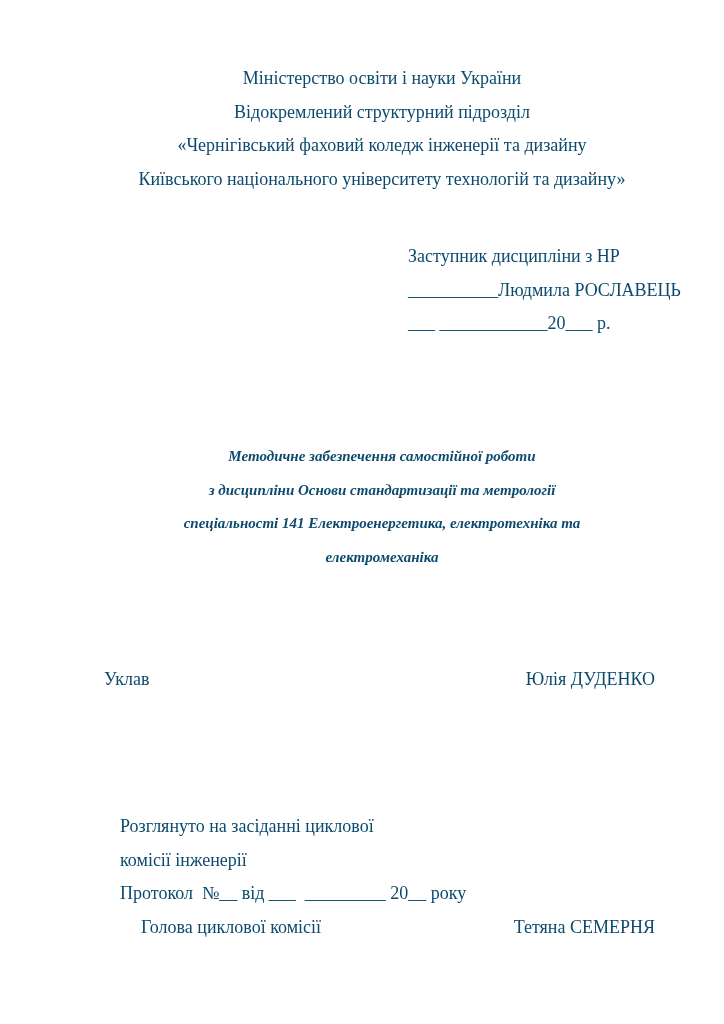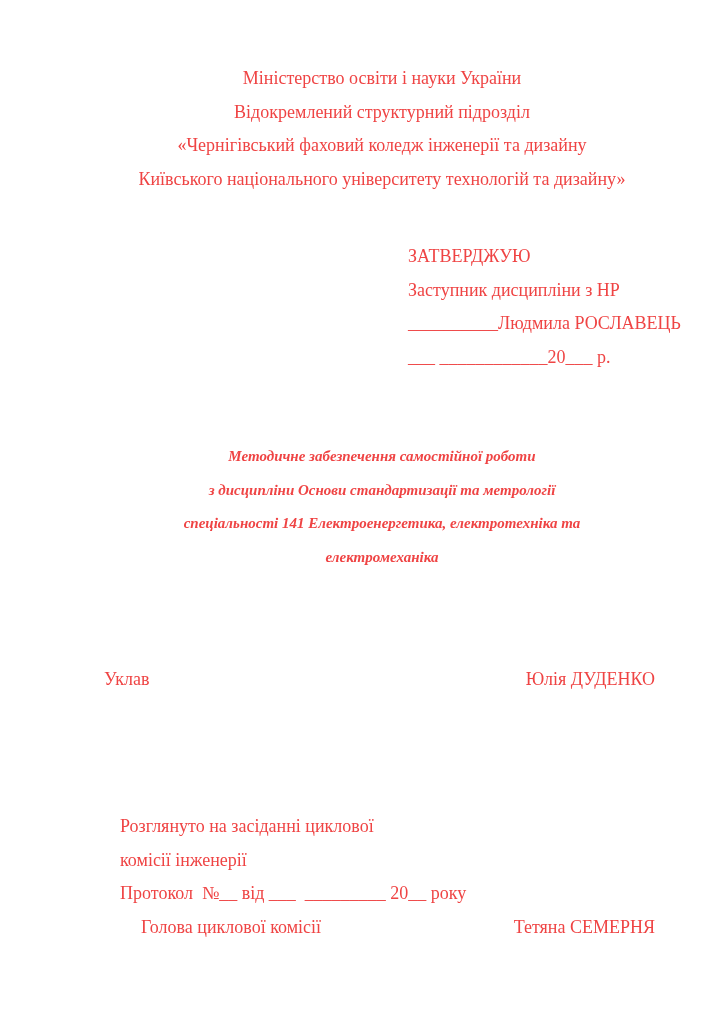--- a/index.html
+++ b/index.html
@@ -6,21 +6,21 @@
     margin: 0;
     padding: 0;
     background: #ffffff;
   }
   .page {
     position: relative;
     width: 724px;
     height: 1024px;
     background: #ffffff;
     font-family: "Liberation Serif", "DejaVu Serif", serif;
-    color: #ef4444;
+    color: #0c4a6e;
     font-size: 18px;
     overflow: hidden;
   }
   .line {
     line-height: 33.5px;
     white-space: pre-wrap;
   }
   .header-block {
     position: absolute;
     left: 104px;
@@ -71,21 +71,20 @@
 <div class="page">
 
   <div class="header-block">
     <div class="line">Міністерство освіти і науки України</div>
     <div class="line">Відокремлений структурний підрозділ</div>
     <div class="line">«Чернігівський фаховий коледж інженерії та дизайну</div>
     <div class="line">Київського національного університету технологій та дизайну»</div>
   </div>
 
   <div class="approval-block">
-    <div class="line">ЗАТВЕРДЖУЮ</div>
     <div class="line">Заступник дисципліни з НР</div>
     <div class="line">__________Людмила РОСЛАВЕЦЬ</div>
     <div class="line">___ ____________20___ р.</div>
   </div>
 
   <div class="title-block">
     <div class="line">Методичне забезпечення самостійної роботи</div>
     <div class="line">з дисципліни Основи стандартизації та метрології</div>
     <div class="line">спеціальності 141 Електроенергетика, електротехніка та</div>
     <div class="line">електромеханіка</div>

